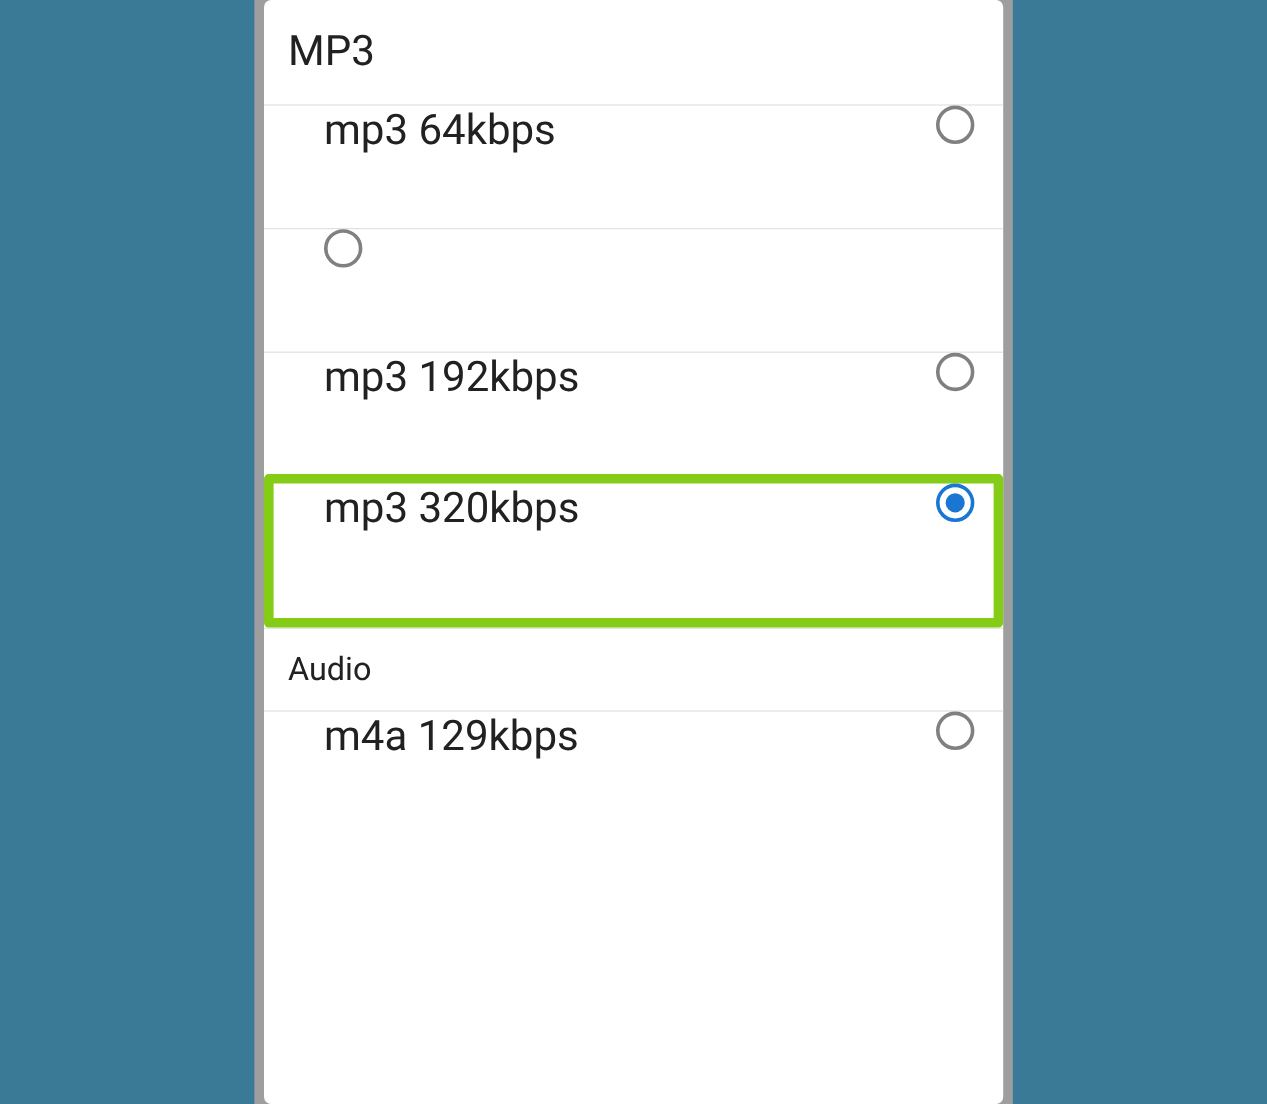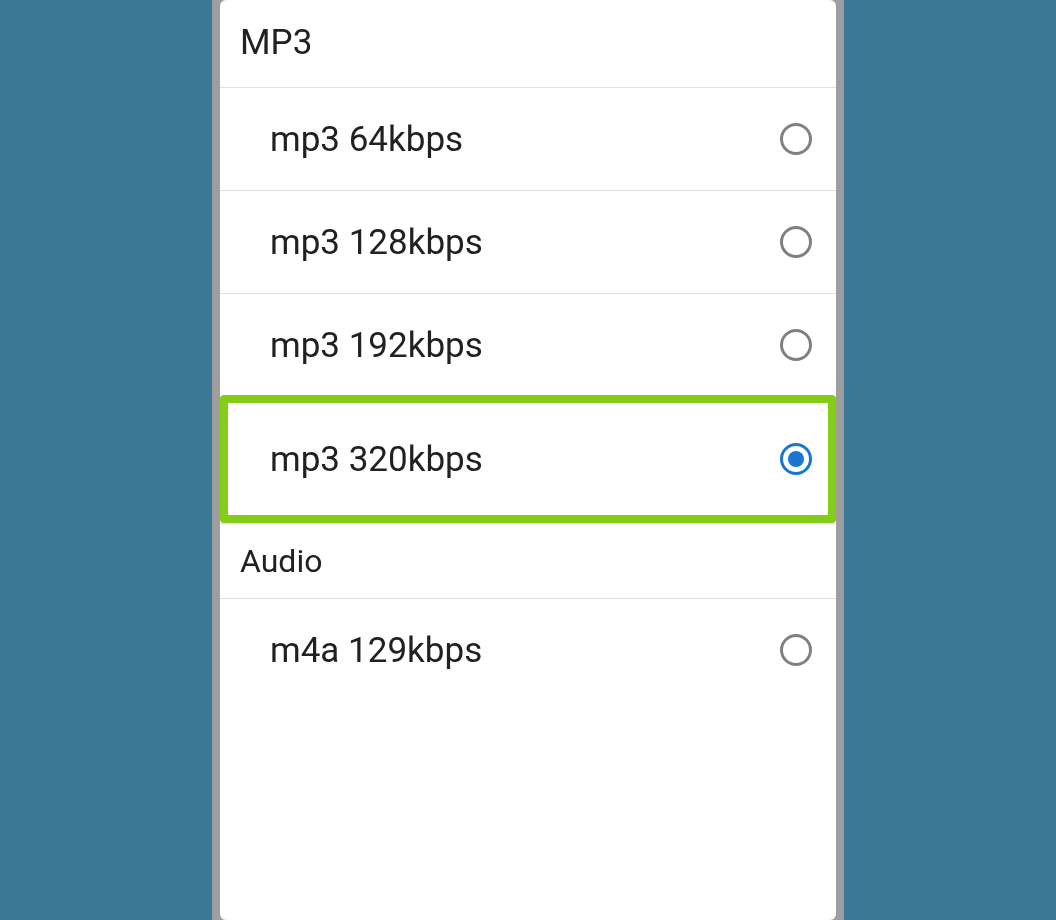--- a/index.html
+++ b/index.html
@@ -32,21 +32,21 @@
       position: relative;
     }
     .section-header {
       padding: 22px 20px 24px 20px;
       font-size: 35px;
       color: #212121;
       font-weight: 400;
     }
     .option-item {
       display: flex;
-      align-items: center;
+      align-items: flex-start;
       justify-content: space-between;
       padding: 0 24px 0 50px;
       height: 103px;
       border-top: 1px solid #e0e0e0;
       position: relative;
     }
     .option-item.highlighted {
       border: 8px solid #84cc16;
       border-radius: 4px;
       height: 128px;
@@ -75,21 +75,21 @@
       width: 16px;
       height: 16px;
       background: #1976d2;
       border-radius: 50%;
       top: 50%;
       left: 50%;
       transform: translate(-50%, -50%);
     }
     .section-header-2 {
       padding: 18px 20px 18px 20px;
-      font-size: 32px;
+      font-size: 27px;
       color: #212121;
       font-weight: 400;
       border-top: 1px solid #e0e0e0;
     }
   </style>
 </head>
 <body>
 
 <div class="device-frame">
   <div class="panel">
@@ -97,21 +97,20 @@
     <div class="section-header">
       <span>MP3</span>
     </div>
 
     <div class="option-item">
       <span class="option-label">mp3 64kbps</span>
       <span class="radio"></span>
     </div>
 
     <div class="option-item">
-      <span class="option-label">mp3 128kbps</span>
       <span class="radio"></span>
     </div>
 
     <div class="option-item">
       <span class="option-label">mp3 192kbps</span>
       <span class="radio"></span>
     </div>
 
 
     <div class="option-item highlighted">

